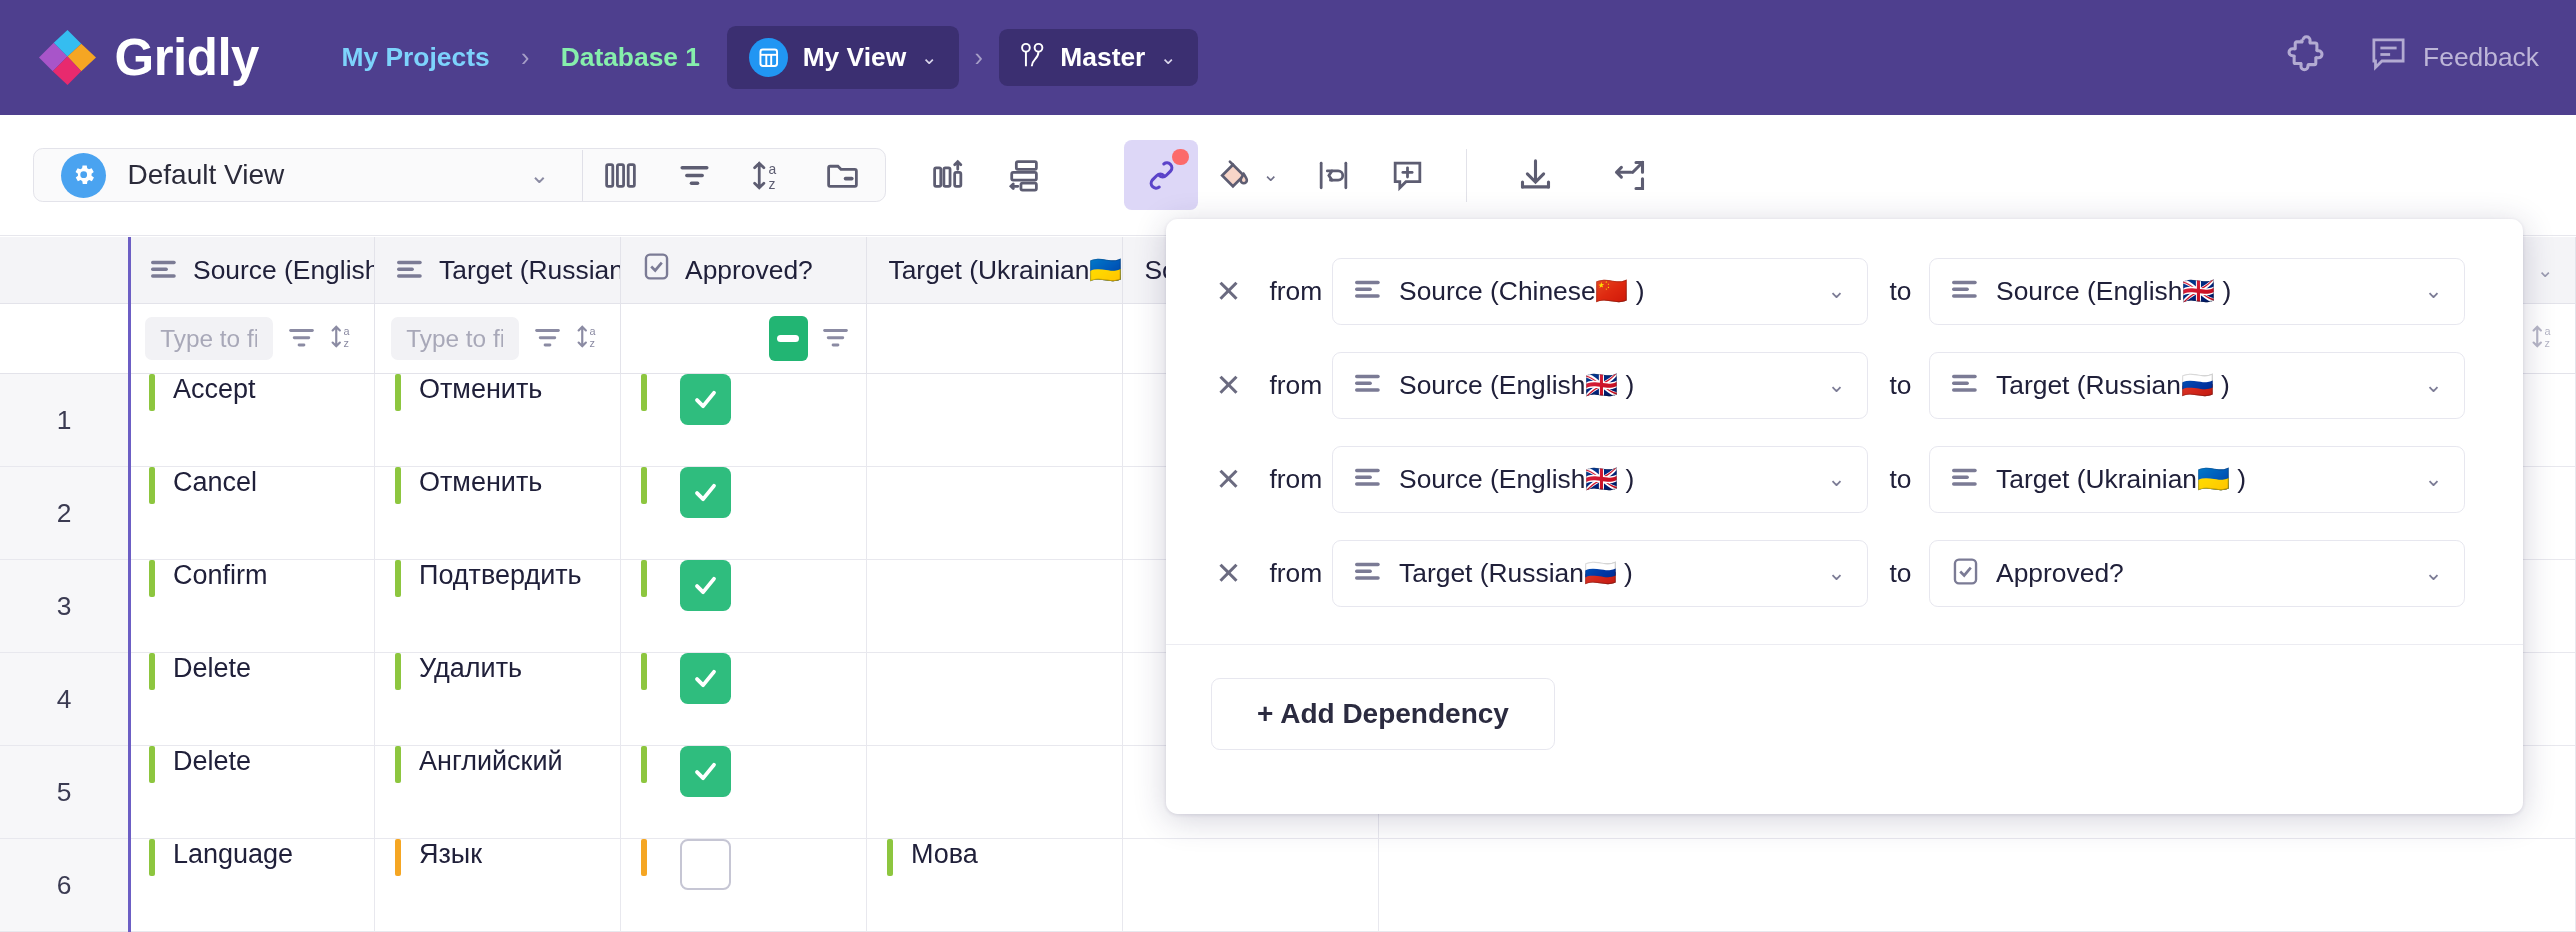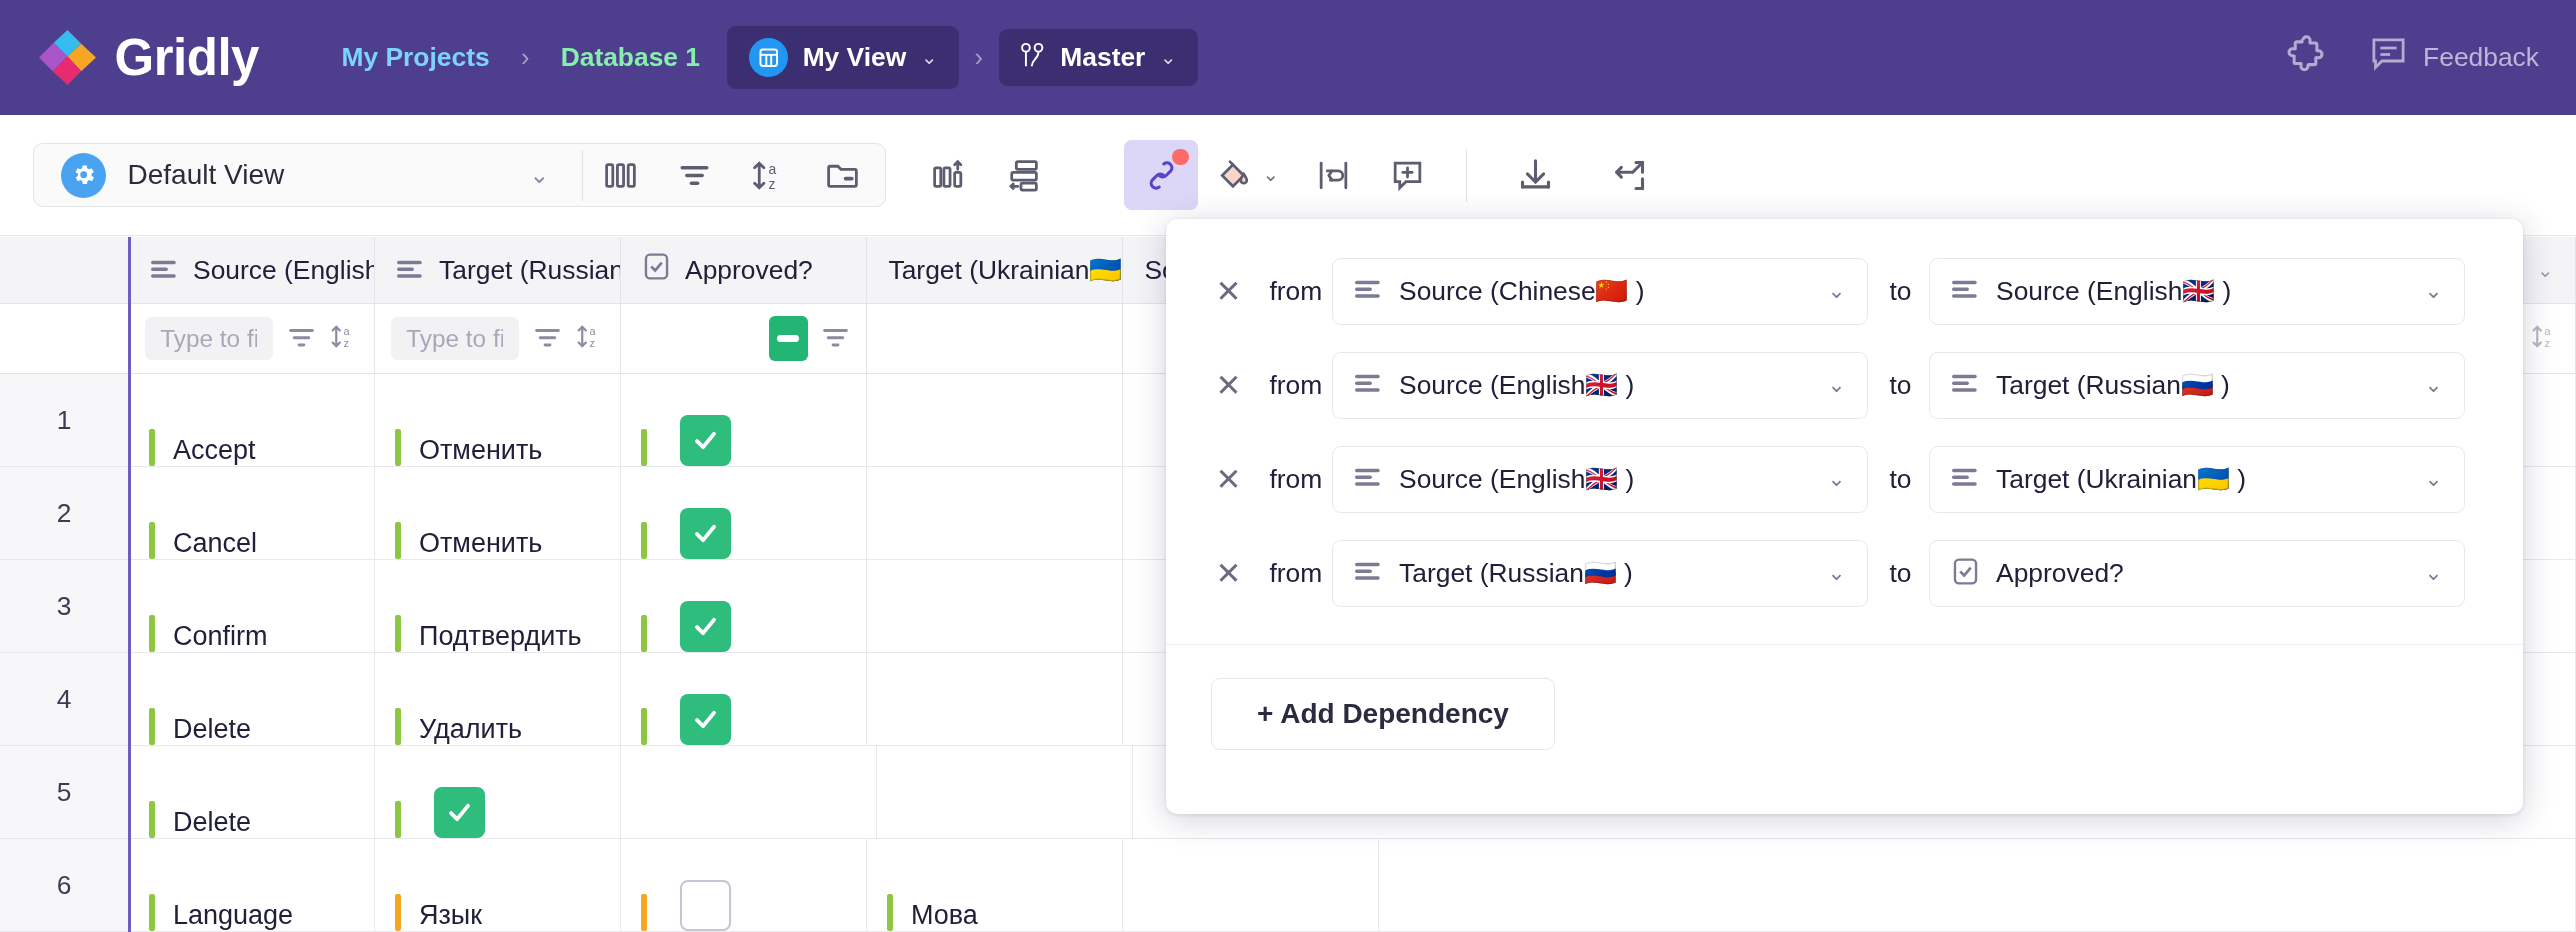--- a/index.html
+++ b/index.html
@@ -42,21 +42,21 @@
   .header-right { margin-left: auto; display: flex; align-items: center; gap: 41px; }
   .feedback { display: flex; align-items: center; gap: 15.6px; color: #bdb6d8; font-size: 26.4px; }
 
   
   .toolbar {
     position: absolute; left: 0; top: 115px; width: 2576px; height: 121px;
     background: #ffffff; border-bottom: 1px solid #e7e7ed;
     display: flex; align-items: center; padding-left: 33px; gap: 0;
   }
   .view-select {
-    display: flex; align-items: center; width: 853px; height: 64px;
+    display: flex; align-items: center; width: 853px; height: 54px;
     border: 1px solid #e3e3ea; border-radius: 9.8px; background: #fafafb;
     padding: 0 5.9px 0 0;
   }
   .view-pill { display: flex; align-items: center; gap: 21.5px; padding-left: 27px; flex: 1; }
   .gear-circle {
     width: 45px; height: 45px; border-radius: 50%; background: #4aa3f0;
     display: flex; align-items: center; justify-content: center;
   }
   .view-name { font-size: 28px; color: #2b2b3a; }
   .view-chev { color: #8b8ba3; font-size: 23.5px; margin-right: 33px; }
@@ -103,21 +103,21 @@
   }
   .minus-chip i { width: 21.5px; height: 7.8px; background: #fff; border-radius: 3.9px; display:block; }
 
   .drow { display: flex; height: 93px; border-bottom: 1px solid #e8e8ee; }
   .rownum {
     width: 129px; flex: 0 0 129px; display: flex; align-items: center;
     justify-content: center; font-size: 26.4px; color: #3b3b52; background: #f7f7f9;
     border-right: 1px solid #e3e3ea;
   }
   .dcell {
-    display: flex; align-items: flex-end; gap: 17.6px; padding: 0 19.6px;
+    display: flex; align-items: flex-start; gap: 17.6px; padding: 0 19.6px;
     border-right: 1px solid #e8e8ee; font-size: 27px; color: #20203a;
     white-space: nowrap; overflow: hidden; background:#fff;
   }
   .bar { width: 6.8px; height: 37px; border-radius: 2px; flex: 0 0 auto; }
   .bar.green { background: #8dc63f; }
   .bar.orange { background: #f5a623; }
   .chk {
     width: 51px; height: 51px; border-radius: 7.8px; display: flex;
     align-items: center; justify-content: center; flex: 0 0 auto;
   }
@@ -568,20 +568,24 @@
           <div class="dcell" style="width:256px;flex:0 0 256px">
             <span></span>
           </div>
           <div class="dcell" style="flex:1"></div>
         </div>
         <div class="drow">
           <div class="rownum">5</div>
           <div class="dcell" style="width:246px;flex:0 0 246px">
             <span class="bar green"></span>
             <span>Delete</span>
+          </div>
+          <div class="dcell" style="width:246px;flex:0 0 246px">
+            <span class="bar green"></span>
+            <span>Английский</span>
           </div>
           <div class="dcell approved-cell" style="width:246px;flex:0 0 246px">
             <span class="bar green"></span>
             <span class="chk on">
               <svg width="29" height="29" viewBox="0 0 24 24" fill="none" stroke="#fff" stroke-width="3.2" stroke-linecap="round" stroke-linejoin="round">
                 <path d="M5 12.5l5 5 9-11"></path>
               </svg>
             </span>
           </div>
           <div class="dcell" style="width:256px;flex:0 0 256px">

